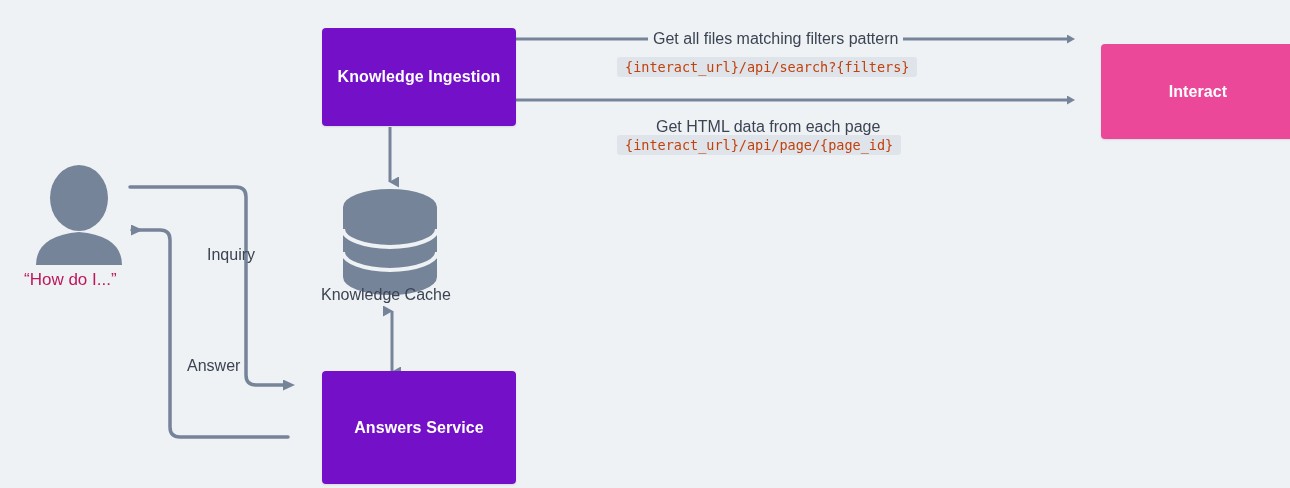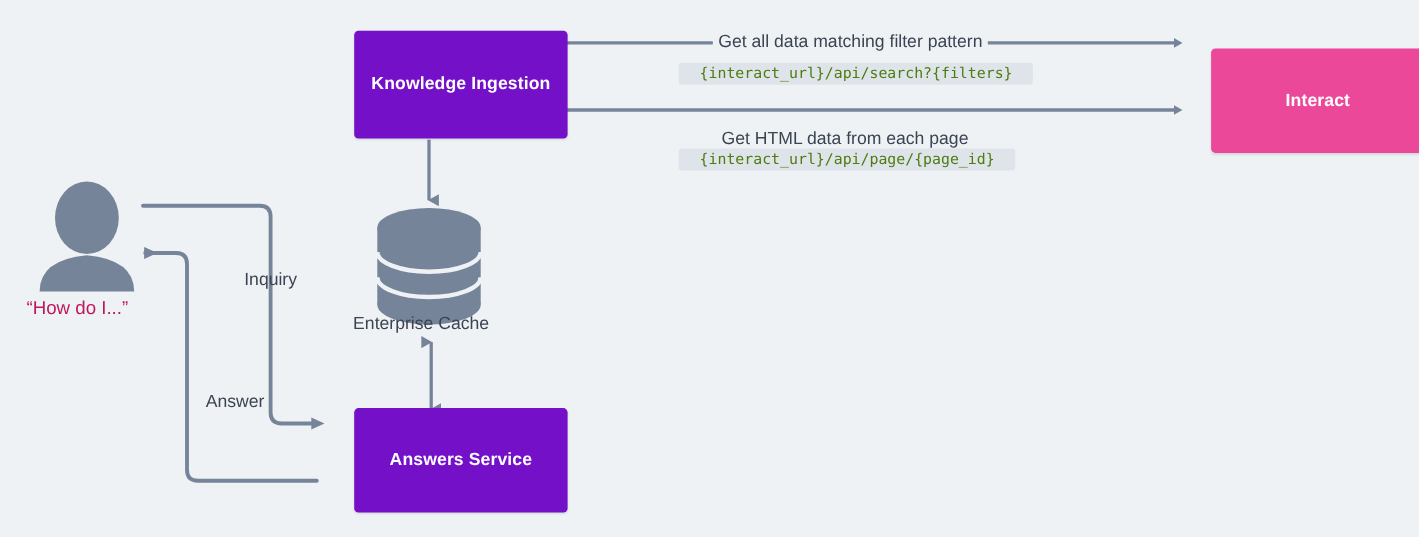--- a/index.html
+++ b/index.html
@@ -41,24 +41,24 @@
     color: #3b4452;
     background: #eff2f5;
     white-space: nowrap;
     line-height: 18px;
     padding: 0 5px;
   }
   .code-chip {
     position: absolute;
     font-family: "DejaVu Sans Mono", "Liberation Mono", monospace;
     font-size: 13.5px;
-    color: #4d7c0f;
+    color: #c2410c;
     background: #dfe4ea;
     border-radius: 3px;
-    padding: 2px 19px;
+    padding: 2px 8px;
     white-space: nowrap;
     line-height: 16px;
   }
   .plain-label {
     position: absolute;
     font-size: 16px;
     color: #3b4452;
     white-space: nowrap;
   }
   .quote-label {
@@ -134,33 +134,33 @@
   </svg>
 
   <div class="node-box" style="left:294px; top:28px; width:194px; height:98px; background:#7310c8;">
     <span>Knowledge Ingestion</span>
   </div>
 
   <div class="node-box" style="left:1073px; top:44px; width:194px; height:95px; background:#ec4899;">
     <span>Interact</span>
   </div>
 
-  <div class="node-box" style="left:294px; top:371px; width:194px; height:95px; background:#7310c8;">
+  <div class="node-box" style="left:294px; top:371px; width:194px; height:113px; background:#7310c8;">
     <span>Answers Service</span>
   </div>
 
-  <div class="edge-label" style="left:648px; top:30px;">Get all data matching filter pattern</div>
+  <div class="edge-label" style="left:648px; top:30px;">Get all files matching filters pattern</div>
 
   <div class="code-chip" style="left:617px; top:57px;">{interact_url}/api/search?{filters}</div>
 
   <div class="edge-label" style="left:651px; top:91px;margin-top:27px;">Get HTML data from each page</div>
 
   <div class="code-chip" style="left:617px; top:135px;">{interact_url}/api/page/{page_id}</div>
 
-  <div class="plain-label" style="left:222px; top:246px;">Inquiry</div>
+  <div class="plain-label" style="left:207px; top:246px;">Inquiry</div>
 
   <div class="plain-label" style="left:143px; top:357px;margin-left:44px;">Answer</div>
 
-  <div class="plain-label" style="left:321px; top:286px;">Enterprise Cache</div>
+  <div class="plain-label" style="left:321px; top:286px;">Knowledge Cache</div>
 
   <div class="quote-label" style="left:24px; top:270px;">“How do I...”</div>
 
 </div>
 
 </body></html>

